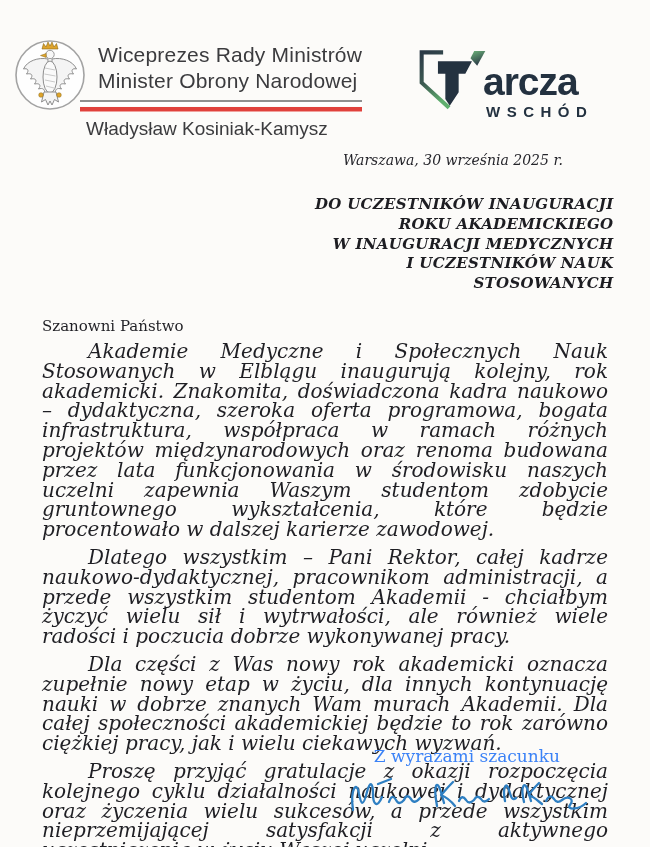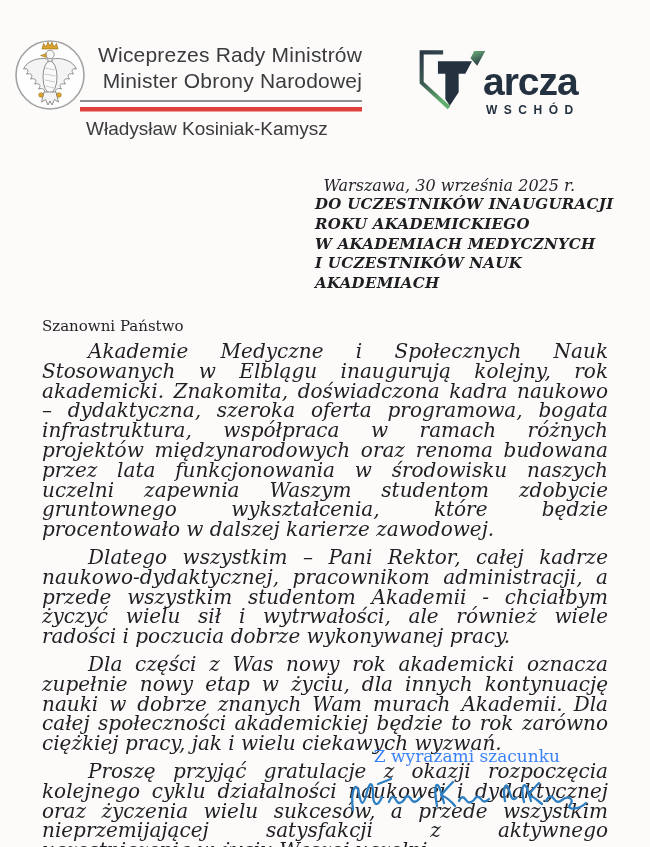--- a/index.html
+++ b/index.html
@@ -9,41 +9,41 @@
     font-family:"DejaVu Serif", serif;
     color:#212126;
   }
   .page{position:absolute;inset:0;}
 
   
   .ministry{position:absolute;left:12px;top:36px;display:flex;align-items:flex-start;}
   .emblem{width:76px;height:76px;flex:0 0 auto;}
   .office{margin-left:10px;padding-top:6px;
     font-family:"Liberation Sans", sans-serif;
-    font-size:21px;line-height:26px;color:#3b3b3e;letter-spacing:0.2px;text-align:right;}
+    font-size:21px;line-height:26px;color:#3b3b3e;letter-spacing:0.2px;}
   .flagbar{position:absolute;left:80px;top:100px;width:282px;}
   .flag-white{height:4px;background:#ffffff;border-top:2px solid #8f8f8f;}
   .flag-red{height:4px;background:#e0413c;margin-top:1px;border-bottom:1px solid #f0a09c;}
   .official-name{position:absolute;left:86px;top:118px;
     font-family:"Liberation Sans", sans-serif;
     font-size:19px;color:#3b3b3e;}
 
   
   .logo{position:absolute;left:415px;top:42px;display:flex;align-items:flex-start;}
   .logo-shield{width:74px;height:74px;flex:0 0 auto;}
   .logo-text{margin-left:-6px;padding-top:20px;font-family:"Liberation Sans", sans-serif;}
   .logo-word{font-size:39px;font-weight:800;color:#233140;letter-spacing:-1px;line-height:40px;}
-  .logo-sub{font-size:12px;font-weight:600;color:#233140;letter-spacing:6.5px;margin-top:1px;margin-left:3px;}
+  .logo-sub{font-size:15px;font-weight:600;color:#233140;letter-spacing:6.5px;margin-top:1px;margin-left:3px;}
 
   
-  .dateline{position:absolute;right:75px;top:152px;
-    font-style:italic;font-size:16px;color:#25252b;margin-top:24px;}
+  .dateline{position:absolute;right:87px;top:152px;
+    font-style:italic;font-size:14px;color:#25252b;}
   .addressee{position:absolute;left:315px;top:195px;
     font-weight:bold;font-style:italic;font-size:15px;line-height:19.8px;
-    letter-spacing:0.3px;color:#1d1d22;}
+    letter-spacing:0.3px;color:#1d1d22;text-align:right;}
   .body-text{position:absolute;left:42px;top:317px;width:566px;}
   .salutation{font-size:15px;margin:0 0 7px 0;color:#1f1f24;}
   .para{font-style:italic;font-size:20px;line-height:19.8px;
     text-align:justify;text-indent:46px;margin:0 0 8px 0;color:#1f1f24;}
   .closing{position:absolute;right:90px;top:746px;font-size:17px;color:#3b82f6;}
   .signature{position:absolute;left:345px;top:770px;width:245px;height:60px;}
 </style>
 </head>
 <body>
 
@@ -109,23 +109,23 @@
       <div class="logo-word">arcza</div>
       <div class="logo-sub">WSCHÓD</div>
     </div>
   </div>
 
   <div class="dateline">Warszawa,  30 września 2025 r.</div>
 
   <div class="addressee">
     <div>DO UCZESTNIKÓW INAUGURACJI</div>
     <div>ROKU AKADEMICKIEGO</div>
-    <div>W AKADEMIACH MEDYCZNYCH</div>
+    <div>W INAUGURACJI MEDYCZNYCH</div>
     <div>I UCZESTNIKÓW NAUK</div>
-    <div>AKADEMIACH</div>
+    <div>STOSOWANYCH</div>
   </div>
 
   <div class="body-text">
     <p class="salutation">Szanowni Państwo</p>
     <p class="para">Akademie Medyczne i Społecznych Nauk Stosowanych w Elblągu inaugurują kolejny, rok akademicki. Znakomita, doświadczona kadra naukowo – dydaktyczna, szeroka oferta programowa, bogata infrastruktura, współpraca w ramach różnych projektów międzynarodowych oraz renoma budowana przez lata funkcjonowania w środowisku naszych uczelni zapewnia Waszym studentom zdobycie gruntownego wykształcenia, które będzie procentowało w dalszej karierze zawodowej.</p>
     <p class="para">Dlatego wszystkim – Pani Rektor, całej kadrze naukowo-dydaktycznej, pracownikom administracji, a przede wszystkim studentom Akademii - chciałbym życzyć wielu sił i wytrwałości, ale również wiele radości i poczucia dobrze wykonywanej pracy.</p>
     <p class="para">Dla części z Was nowy rok akademicki oznacza zupełnie nowy etap w życiu, dla innych kontynuację nauki w dobrze znanych Wam murach Akademii. Dla całej społeczności akademickiej będzie to rok zarówno ciężkiej pracy, jak i wielu ciekawych wyzwań.</p>
     <p class="para">Proszę przyjąć gratulacje z okazji rozpoczęcia kolejnego cyklu działalności naukowej i dydaktycznej oraz życzenia wielu sukcesów, a przede wszystkim nieprzemijającej satysfakcji z aktywnego uczestniczenia w życiu Waszej uczelni.</p>
   </div>
 

